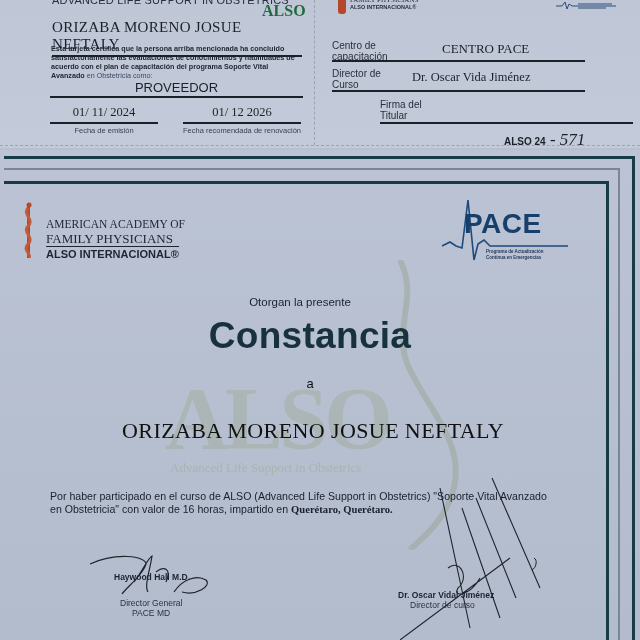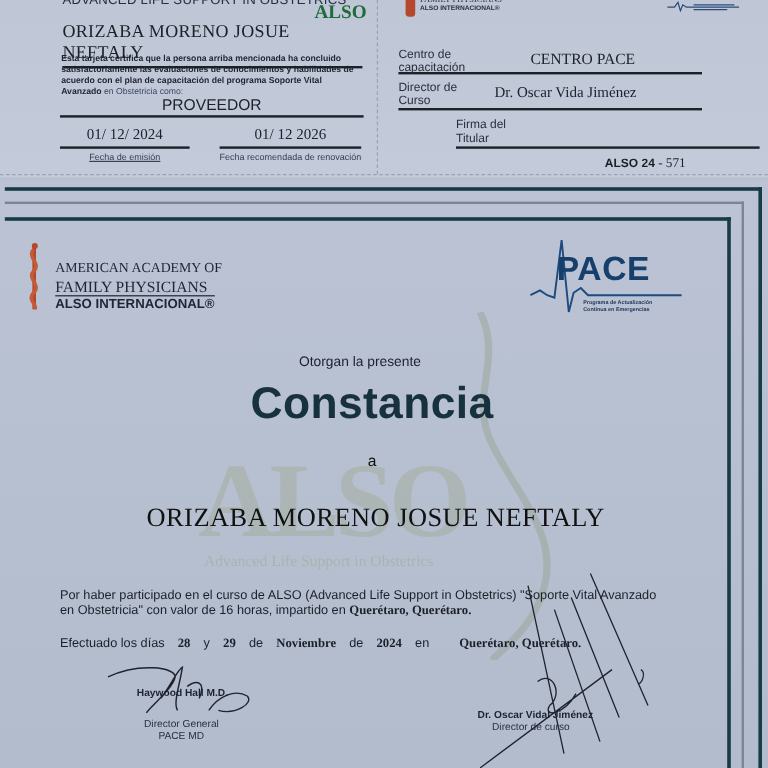--- a/index.html
+++ b/index.html
@@ -44,41 +44,41 @@
     position: absolute; left: 50px; top: 80px; width: 253px; text-align: center; font-size: 13px;
     color: #1c2028; border-bottom: 2px solid #1c2028; padding-bottom: 1px;
   }
   .lt-date {
     position: absolute; top: 105px; font-family: "Liberation Serif", serif; font-size: 12.5px; text-align: center;
     color: #1c2028; border-bottom: 2px solid #1c2028; padding-bottom: 2px;
   }
   .lt-date.d1 { left: 50px; width: 108px; }
   .lt-date.d2 { left: 183px; width: 118px; }
   .lt-datelbl { position: absolute; top: 126px; font-size: 7.5px; color: #3a4152; text-align: center; }
-  .lt-datelbl.l1 { left: 50px; width: 108px; text-decoration: underline; }
+  .lt-datelbl.l1 { left: 50px; width: 108px; }
   .lt-datelbl.l2 { left: 180px; width: 124px; }
 
   .rt-logo-aafp { position: absolute; left: 20px; top: -4px; }
   .rt-logo-aafp .caduceus { position: absolute; left: 0; top: 0; width: 8px; height: 18px; background: #b4472c; border-radius: 3px; }
   .rt-logo-aafp .t1 { position: absolute; left: 12px; top: 0px; font-family: "Liberation Serif", serif; font-size: 7px; color: #2a2f3a; white-space: nowrap; }
   .rt-logo-aafp .t2 { position: absolute; left: 12px; top: 8px; font-size: 5.5px; font-weight: bold; color: #2a2f3a; white-space: nowrap; }
   .rt-logo-pace-mini { position: absolute; left: 238px; top: 0px; width: 60px; height: 10px; }
   .rt-row { position: absolute; left: 14px; width: 253px; border-bottom: 2px solid #1c2028; }
   .rt-row .lbl { position: absolute; left: 0; font-size: 10px; line-height: 11px; color: #2a2f3a; }
   .rt-row .val { position: absolute; font-size: 13px; color: #1c2028; }
   .rt-row.r1 { top: 38px; height: 24px; }
   .rt-row.r1 .lbl { top: 2px; }
   .rt-row.r1 .val { left: 110px; top: 3px; font-family: Liberation Serif, serif; }
   .rt-row.r2 { top: 65px; height: 27px; }
   .rt-row.r2 .lbl { top: 3px; }
   .rt-row.r2 .val { left: 80px; top: 5px; font-family: "Liberation Serif", serif; font-size: 12.5px; }
   .rt-row.r3 { top: 96px; height: 28px; margin-left: 48px; }
   .rt-row.r3 .lbl { top: 3px; }
   .rt-code { position: absolute; left: 186px; top: 130px; font-size: 10px; font-weight: bold; color: #1c2028; }
-  .rt-code .num { font-family: "Liberation Serif", serif; font-weight: normal; font-size: 11px; }
+  .rt-code .num { font-family: "Liberation Serif", serif; font-weight: normal; font-size: 17px; font-style: italic; }
 
   
   .cert {
     position: absolute; left: 0; top: 150px; width: 640px; height: 490px;
     background: linear-gradient(180deg, #bbc3d4 0%, #b6bfd0 60%, #b3bccd 100%);
   }
   .frame-outer {
     position: absolute; left: 4px; top: 6px; width: 631px; height: 500px;
     border-top: 3px solid #173b47; border-right: 3px solid #173b47;
   }
@@ -133,21 +133,21 @@
 <div class="card-top">
   <div class="card-left">
     <div class="lt-heading">ADVANCED LIFE SUPPORT IN OBSTETRICS</div>
     <div class="lt-also">ALSO</div>
     <div class="lt-name">ORIZABA MORENO JOSUE NEFTALY</div>
     <div class="lt-desc">
       <span>Esta tarjeta certifica que la persona arriba mencionada ha concluido satisfactoriamente las evaluaciones de conocimientos y habilidades de acuerdo con el plan  de capacitación del programa Soporte Vital Avanzado</span>
       <span class="light">en Obstetricia como:</span>
     </div>
     <div class="lt-role">PROVEEDOR</div>
-    <div class="lt-date d1">01/ 12/ 2024</div>
+    <div class="lt-date d1">01/ 11/ 2024</div>
     <div class="lt-date d2">01/ 12 2026</div>
     <div class="lt-datelbl l1">Fecha de emisión</div>
     <div class="lt-datelbl l2">Fecha recomendada de renovación</div>
   </div>
   <div class="card-right">
     <div class="rt-logo-aafp">
       <div class="caduceus"></div>
       <div class="t1">FAMILY PHYSICIANS</div>
       <div class="t2">ALSO INTERNACIONAL®</div>
     </div>
@@ -208,32 +208,20 @@
 
   <div class="otorgan">Otorgan la presente</div>
   <div class="title">Constancia</div>
   <div class="a-word">a</div>
   <div class="recipient">ORIZABA MORENO JOSUE NEFTALY</div>
 
   <div class="body-text">
     <span>Por haber participado en el curso de ALSO (Advanced Life Support in Obstetrics)  "Soporte Vital Avanzado en Obstetricia" con valor de 16 horas, impartido en </span><span class="serif-b">Querétaro, Querétaro.</span>
   </div>
 
-  <div class="efectuado">
-    <span>Efectuado los días</span>
-    <span class="serif-b">28</span>
-    <span>y</span>
-    <span class="serif-b">29</span>
-    <span>de</span>
-    <span class="serif-b">Noviembre</span>
-    <span>de</span>
-    <span class="serif-b">2024</span>
-    <span>en</span>
-    <span class="serif-b" style="margin-left:14px">Querétaro, Querétaro.</span>
-  </div>
 
   <div class="sig1">
     <svg class="sig-svg" style="left:0;top:0" width="130" height="45" viewBox="0 0 130 45">
       <path d="M4,12 C30,0 60,4 60,12 C58,22 40,36 36,42 M48,30 C56,20 62,6 66,4 C64,18 58,34 62,40 M70,20 C78,14 86,16 80,30 M88,40 C96,28 110,22 120,28 C126,34 110,44 96,40" fill="none" stroke="#20232c" stroke-width="1.2"></path>
     </svg>
     <div class="n">Haywood Hall M.D.</div>
     <div class="t">Director General</div>
     <div class="o">PACE MD</div>
   </div>
 

